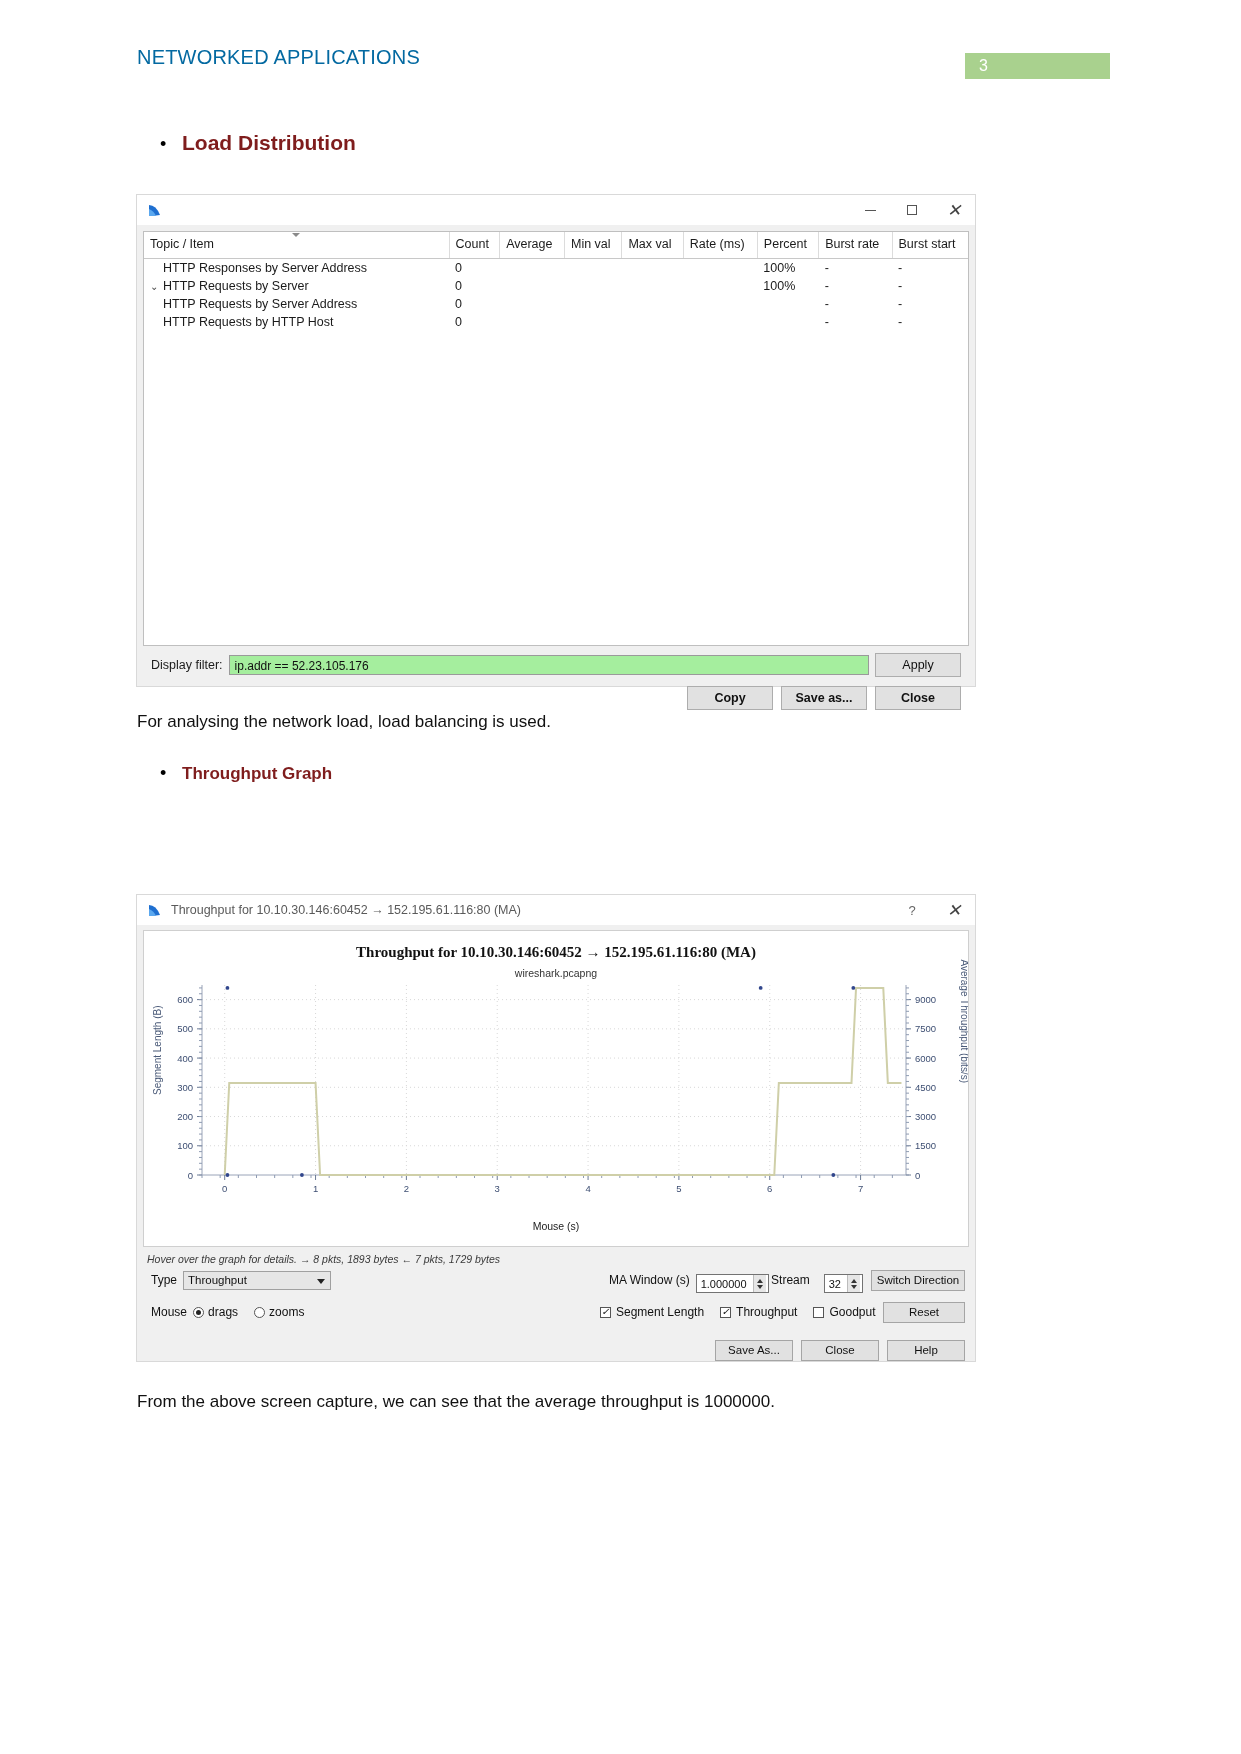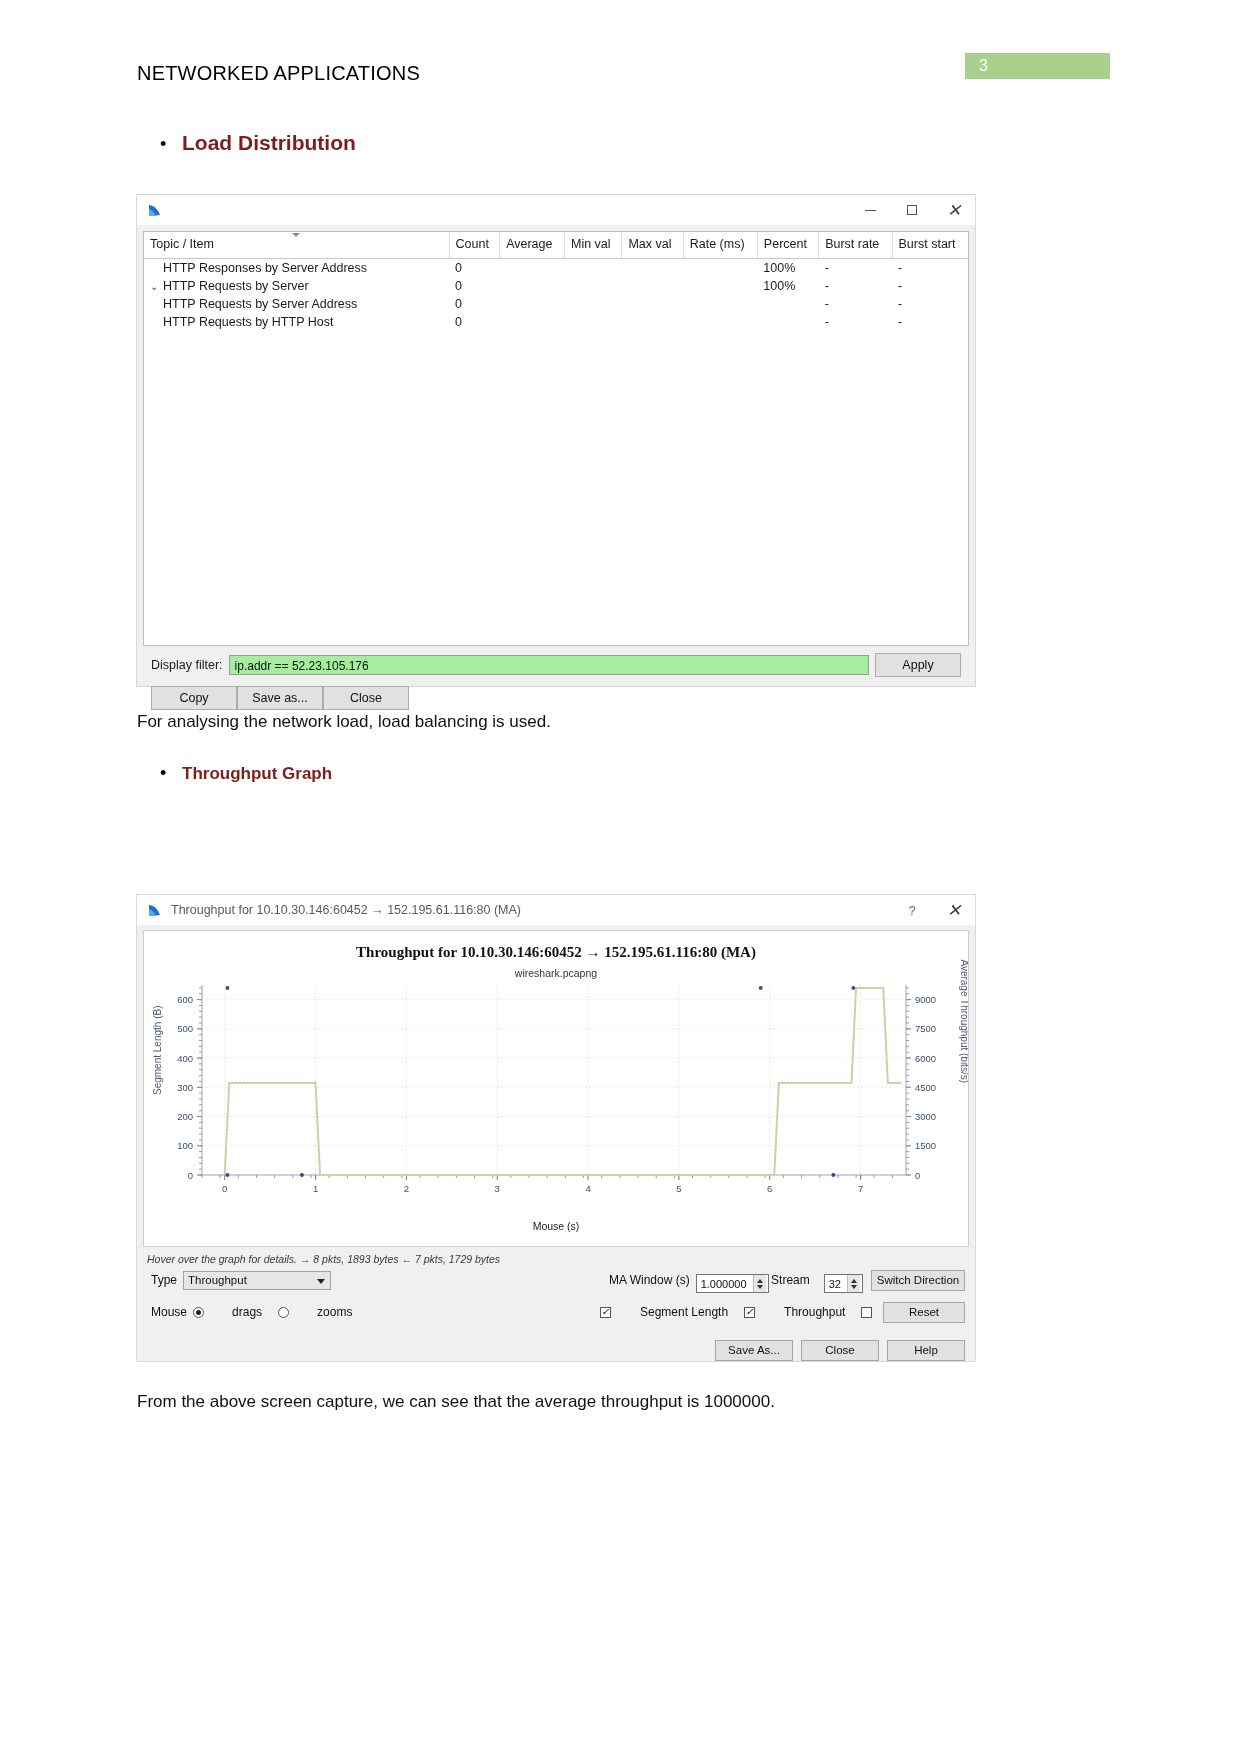--- a/index.html
+++ b/index.html
@@ -11,22 +11,22 @@
     color:#111;
     position:relative;
     overflow:hidden;
   }
 
   
   .doc-header {
     position:absolute; left:0; top:0; width:100%; height:110px;
   }
   .doc-title {
-    position:absolute; left:137px; top:62px;
-    font-size:20px; letter-spacing:.2px; color:#000000;
+    position:absolute; left:137px; top:46px;
+    font-size:20px; letter-spacing:.2px; color:#0369a1;
     font-family:"Liberation Sans", sans-serif;
   }
   .page-badge {
     position:absolute; right:131px; top:53px;
     width:145px; height:26px;
     background:#a9d18e;
     color:#ffffff; font-size:16px;
     display:flex; align-items:center; padding-left:14px;
   }
 
@@ -120,21 +120,21 @@
     flex:1; height:20px; background:#a5ee9e; border:1px solid #9a9a9a;
     font-size:12px; color:#111; padding:2px 5px; line-height:16px;
     font-family:"Liberation Sans", sans-serif;
   }
   .ws-btn {
     min-width:86px; height:24px; background:#e1e1e1; border:1px solid #adadad;
     font-size:12.5px; color:#111; display:flex; align-items:center;
     justify-content:center; font-family:"Liberation Sans", sans-serif;
   }
   .ws-btnrow {
-    display:flex; padding:6px 8px 8px 8px;
+    display:flex; justify-content:flex-end; gap:8px; padding:6px 8px 8px 8px;font-weight:bold;
   }
 
   
   #throughput-window { left:136px; top:894px; width:840px; height:468px; }
   .graph-canvas-frame {
     background:#ffffff; border:1px solid #cfcfcf;
     margin:5px 6px 0 6px; height:317px; position:relative; overflow:hidden;
   }
   .chart-title {
     text-align:center; font-weight:bold; font-size:15px; color:#111;
@@ -196,21 +196,21 @@
     width:11px;height:11px;border:1px solid #555;border-radius:50%;
     display:inline-flex;align-items:center;justify-content:center;margin-right:4px;
     background:#fff;
   }
   .radio.on::after{content:"";width:5px;height:5px;border-radius:50%;background:#222;}
   .cbox {
     width:11px;height:11px;border:1px solid #555;background:#fff;margin-right:5px;
     display:inline-flex;align-items:center;justify-content:center;
     font-size:10px;color:#111;line-height:1;
   }
-  .opt { display:flex; align-items:center; font-size:12px; color:#111; margin-right:16px;gap:24px; }
+  .opt { display:flex; align-items:center; font-size:12px; color:#111; margin-right:16px; }
   .btn-sm {
     min-width:72px;height:21px;background:#e1e1e1;border:1px solid #a5a5a5;
     font-size:11.5px;color:#111;display:flex;align-items:center;justify-content:center;
   }
   .help-q { font-size:13px; color:#666; }
 </style>
 </head>
 <body>
 
 <div class="doc-header">

